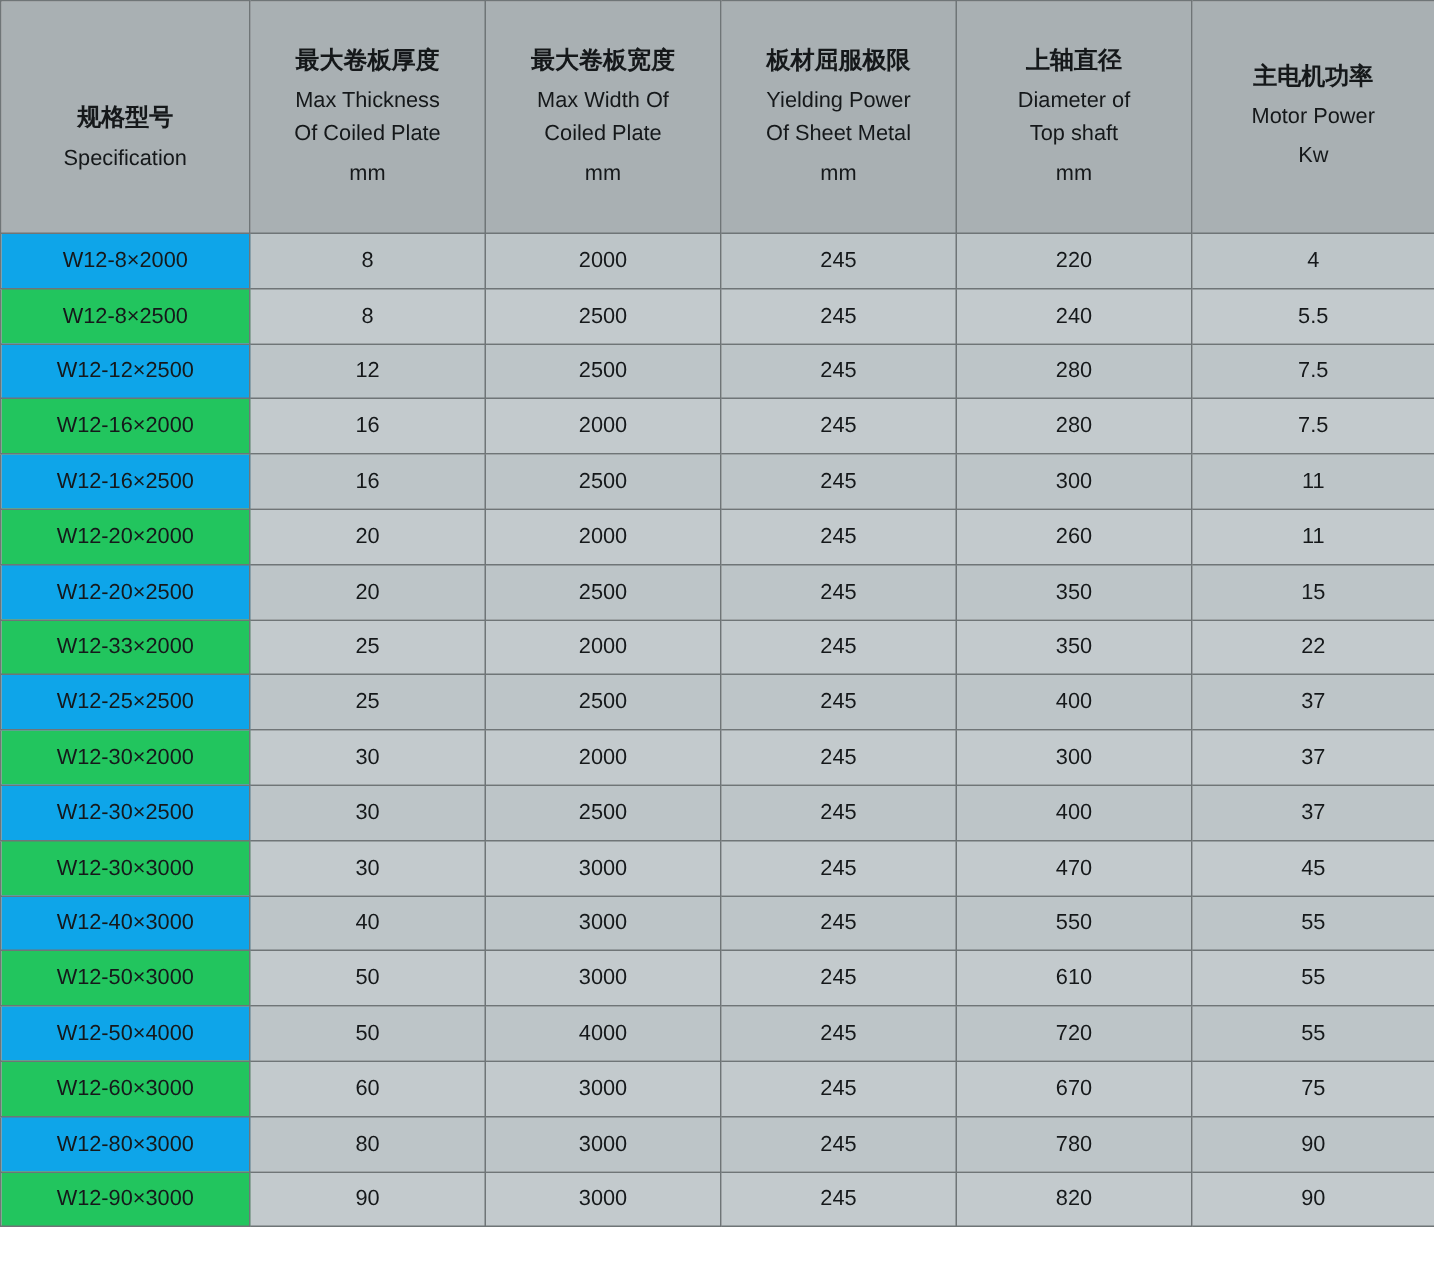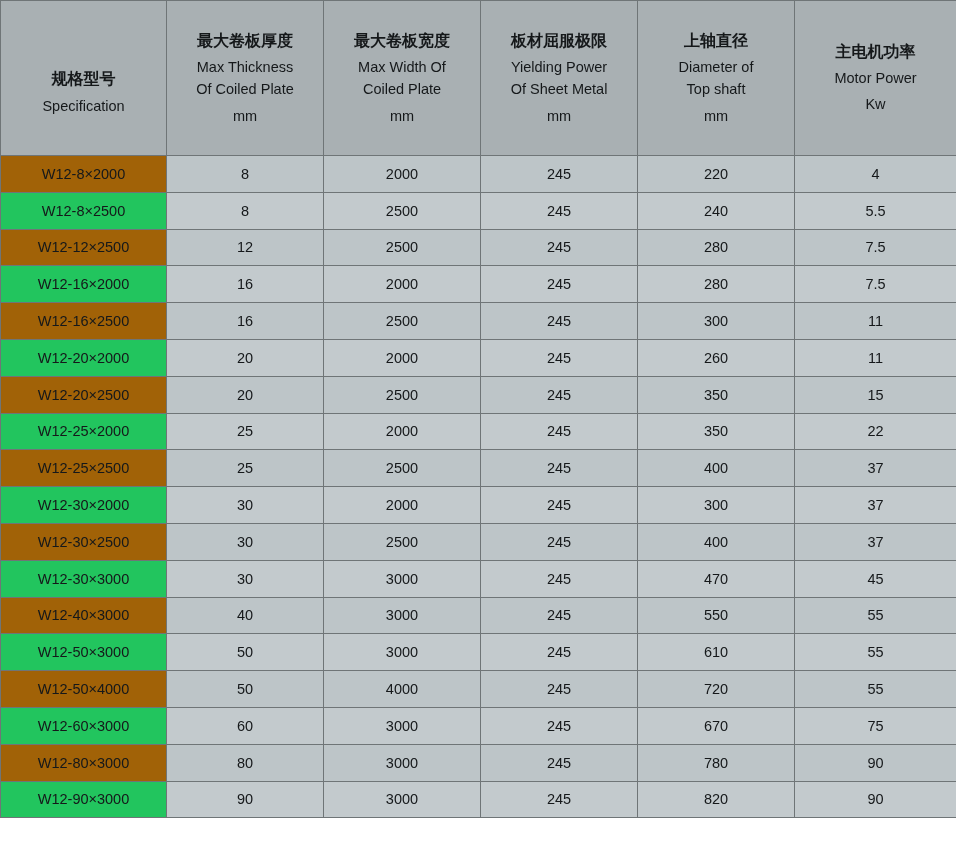--- a/index.html
+++ b/index.html
@@ -79,21 +79,21 @@
     margin-bottom: 3px;
     margin-top: 28px;
   }
 
   tbody td {
     height: 33.8px;
     font-size: 14.5px;
     background: #bdc5c8;
   }
   tbody td.spec-cell {
-    background: #a16207;
+    background: #0ea5e9;
     font-size: 14.5px;
   }
   tbody tr.alt td {
     background: #c3cacd;
   }
   tbody tr.alt td.spec-cell {
     background: #22c55e;
     margin-left: 48px;
   }
 </style>
@@ -210,21 +210,21 @@
         </tr>
         <tr>
           <td class="spec-cell">W12-20×2500</td>
           <td>20</td>
           <td>2500</td>
           <td>245</td>
           <td>350</td>
           <td>15</td>
         </tr>
         <tr class="alt">
-          <td class="spec-cell">W12-25×2000</td>
+          <td class="spec-cell">W12-33×2000</td>
           <td>25</td>
           <td>2000</td>
           <td>245</td>
           <td>350</td>
           <td>22</td>
         </tr>
         <tr>
           <td class="spec-cell">W12-25×2500</td>
           <td>25</td>
           <td>2500</td>

